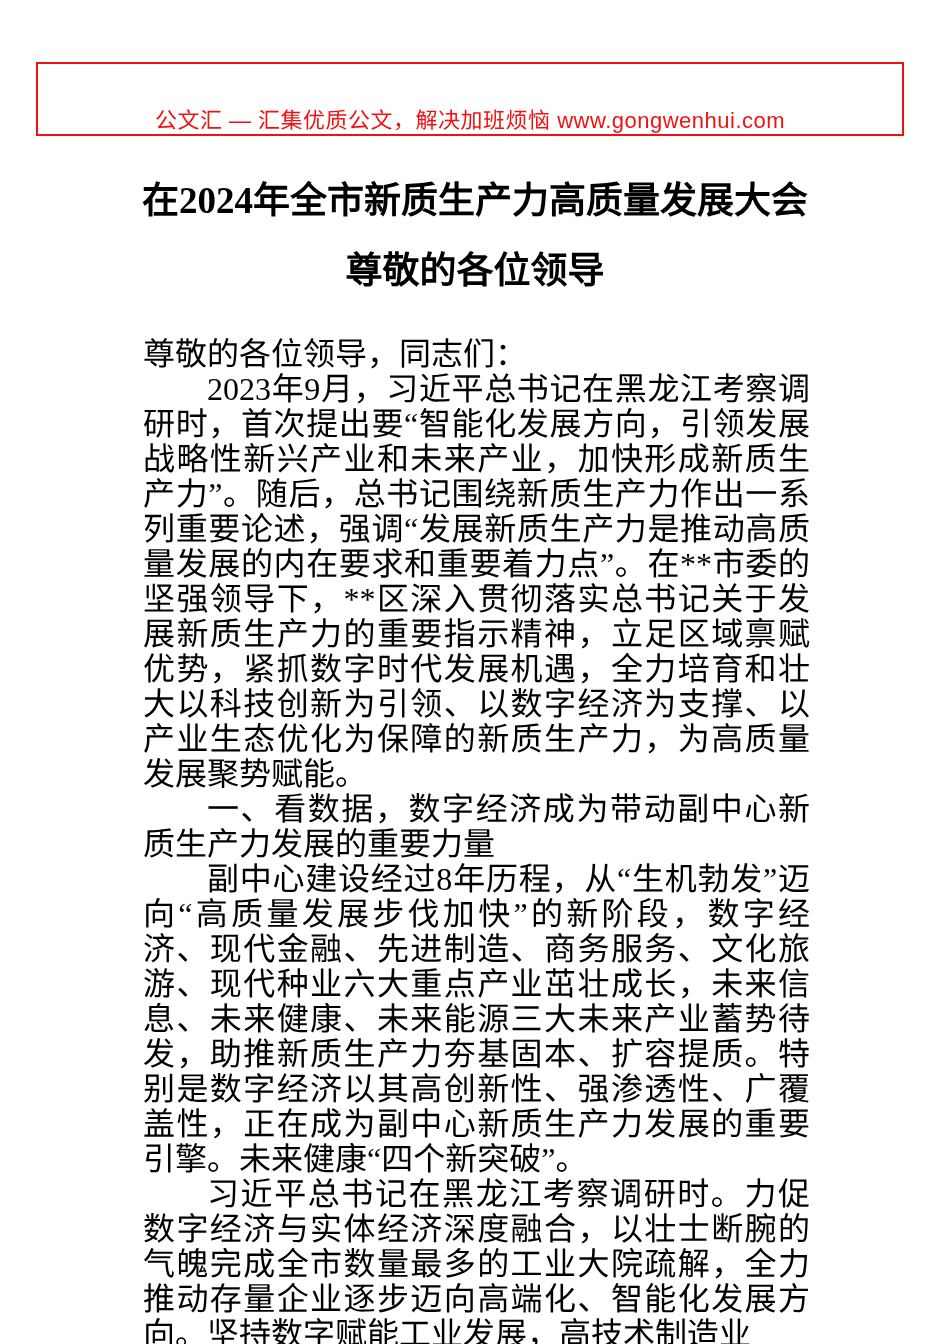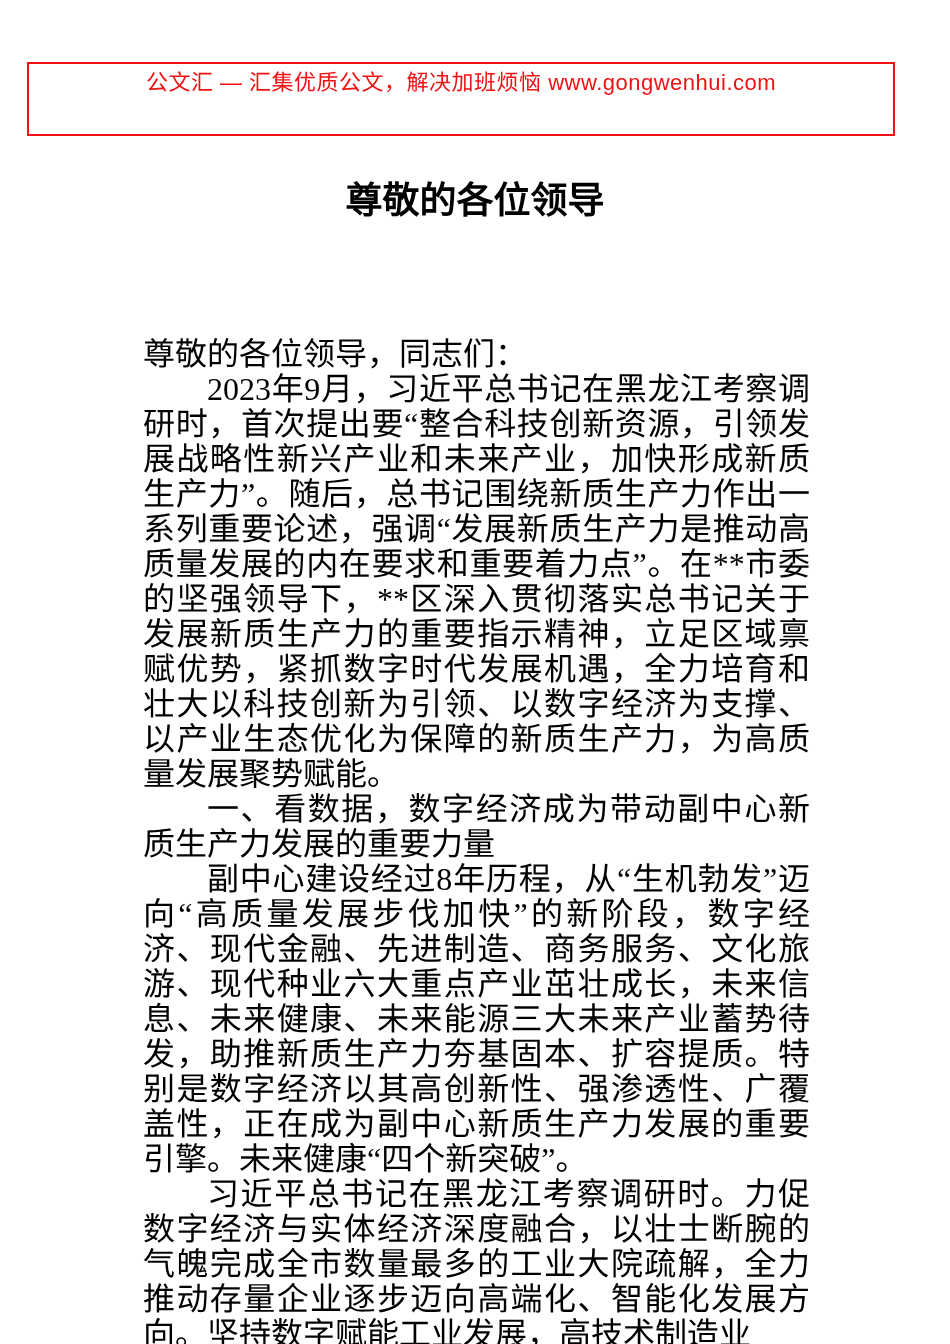--- a/index.html
+++ b/index.html
@@ -12,27 +12,27 @@
     width: 950px;
     height: 1344px;
     background: #ffffff;
     overflow: hidden;
     color: #000000;
     font-family: "Liberation Serif", "DejaVu Serif", serif;
   }
   
   .watermark {
     position: absolute;
-    left: 27px;
+    left: 36px;
     top: 62px;
     width: 864px;
     height: 70px;
     border: 2px solid #f01212;
     display: flex;
-    align-items: flex-start;
+    align-items: flex-end;
     justify-content: center;
     box-sizing: content-box;
   }
   .wm-text {
     font-family: "Liberation Sans", "DejaVu Sans", sans-serif;
     font-size: 22px;
     letter-spacing: 0.5px;
     color: #f01212;
     white-space: nowrap;
   }
@@ -71,24 +71,25 @@
 </head>
 <body>
 
 <div class="page">
 
   <div class="watermark">
     <span class="wm-text">公文汇 — 汇集优质公文，解决加班烦恼 www.gongwenhui.com</span>
   </div>
 
   <div class="doc-title" id="title-lines">
+      <div>在2024年全市新质生产力高质量发展大会</div>
       <div>尊敬的各位领导</div>
     </div>
 
   <div class="doc-body" id="body-paras">
       <p class="">尊敬的各位领导，同志们：</p>
-      <p class="indent">2023年9月，习近平总书记在黑龙江考察调研时，首次提出要“整合科技创新资源，引领发展战略性新兴产业和未来产业，加快形成新质生产力”。随后，总书记围绕新质生产力作出一系列重要论述，强调“发展新质生产力是推动高质量发展的内在要求和重要着力点”。在**市委的坚强领导下，**区深入贯彻落实总书记关于发展新质生产力的重要指示精神，立足区域禀赋优势，紧抓数字时代发展机遇，全力培育和壮大以科技创新为引领、以数字经济为支撑、以产业生态优化为保障的新质生产力，为高质量发展聚势赋能。</p>
+      <p class="indent">2023年9月，习近平总书记在黑龙江考察调研时，首次提出要“智能化发展方向，引领发展战略性新兴产业和未来产业，加快形成新质生产力”。随后，总书记围绕新质生产力作出一系列重要论述，强调“发展新质生产力是推动高质量发展的内在要求和重要着力点”。在**市委的坚强领导下，**区深入贯彻落实总书记关于发展新质生产力的重要指示精神，立足区域禀赋优势，紧抓数字时代发展机遇，全力培育和壮大以科技创新为引领、以数字经济为支撑、以产业生态优化为保障的新质生产力，为高质量发展聚势赋能。</p>
       <p class="indent">一、看数据，数字经济成为带动副中心新质生产力发展的重要力量</p>
       <p class="indent">副中心建设经过8年历程，从“生机勃发”迈向“高质量发展步伐加快”的新阶段，数字经济、现代金融、先进制造、商务服务、文化旅游、现代种业六大重点产业茁壮成长，未来信息、未来健康、未来能源三大未来产业蓄势待发，助推新质生产力夯基固本、扩容提质。特别是数字经济以其高创新性、强渗透性、广覆盖性，正在成为副中心新质生产力发展的重要引擎。未来健康“四个新突破”。</p>
       <p class="indent">习近平总书记在黑龙江考察调研时。力促数字经济与实体经济深度融合，以壮士断腕的气魄完成全市数量最多的工业大院疏解，全力推动存量企业逐步迈向高端化、智能化发展方向。坚持数字赋能工业发展，高技术制造业</p>
     </div>
 
 </div>
 
 </body></html>

